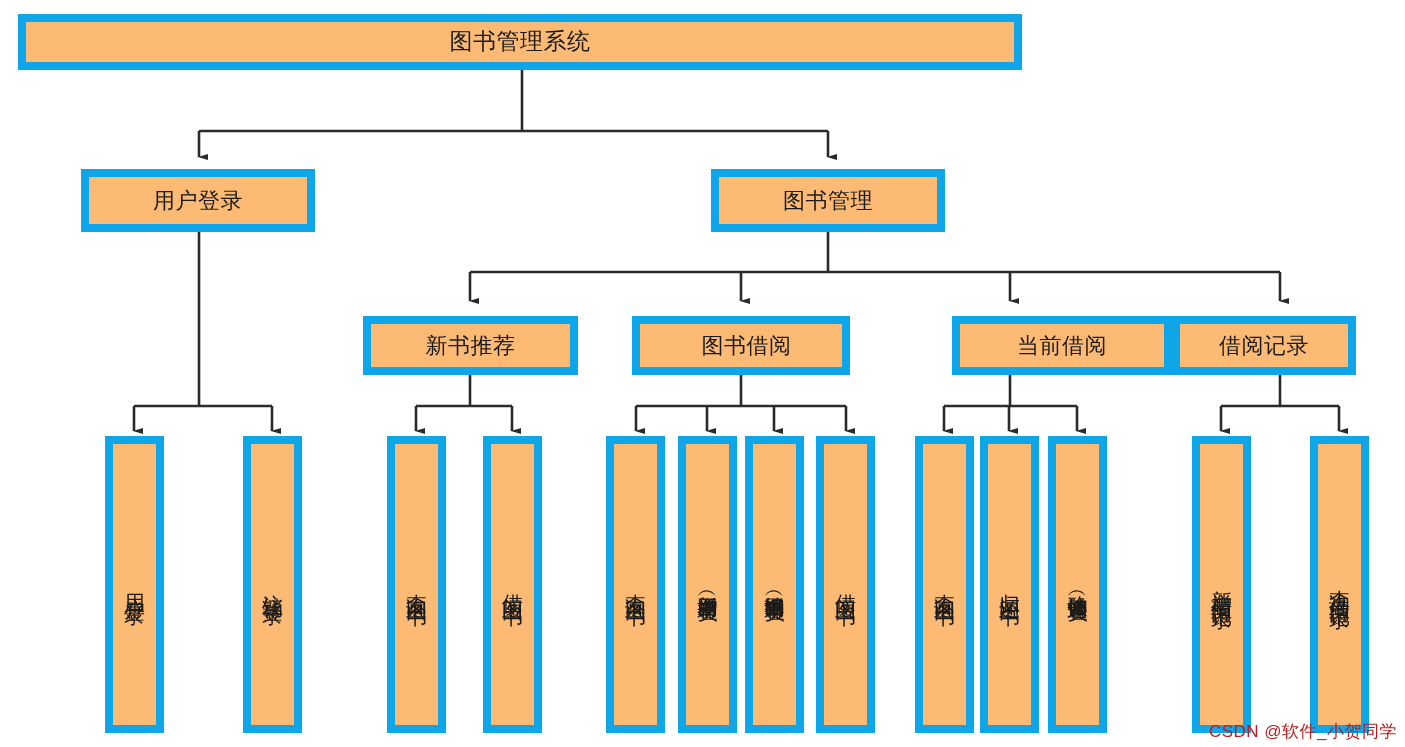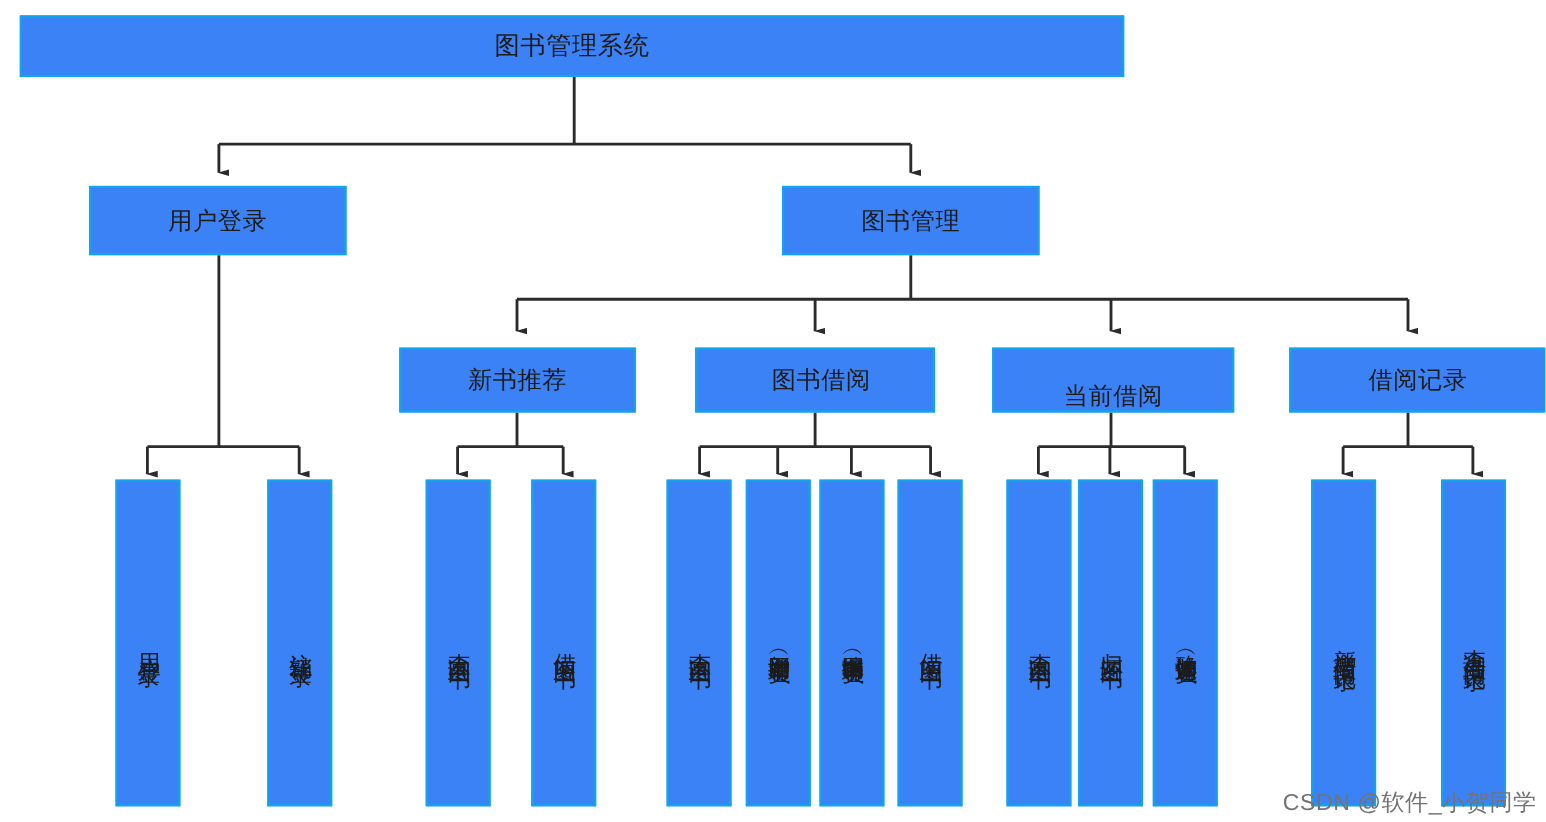--- a/index.html
+++ b/index.html
@@ -16,22 +16,22 @@
   }
   svg#edges{
     position:absolute;
     left:0;top:0;
     width:1405px;height:747px;
     pointer-events:none;
   }
   .node{
     position:absolute;
     box-sizing:border-box;
-    border:2px solid #0ea5e9;
-    background:#3b82f6;
+    border:8px solid #0ea5e9;
+    background:#fdba74;
     display:flex;
     align-items:center;
     justify-content:center;
     color:#1b1b1b;
   }
   .node .label{
     display:block;
     text-align:center;
     line-height:1.18;
     letter-spacing:0.5px;
@@ -59,22 +59,22 @@
     max-height:100%;
   }
   .node.vert.tight .label{
     letter-spacing:1px;
     font-size:20px;
   }
   .watermark{
     position:absolute;
     right:8px;
     bottom:4px;
-    font-size:21px;
-    color:#737373;
+    font-size:17px;
+    color:#b91c1c;
     letter-spacing:0.5px;
     white-space:nowrap;
     user-select:none;
   }
 </style>
 </head>
 <body>
 
 <div id="canvas">
 
@@ -140,24 +140,24 @@
   <div class="node horiz" style="left:363px;top:316px;width:215px;height:59px;">
     <span class="label">新书推荐</span>
   </div>
 
   <div class="node horiz" style="left:711px;top:169px;width:234px;height:63px;">
     <span class="label">图书管理</span>
   </div>
   <div class="node horiz" style="left:632px;top:316px;width:218px;height:59px;padding-left:11px;">
     <span class="label">图书借阅</span>
   </div>
-  <div class="node horiz" style="left:902px;top:316px;width:220px;height:59px;align-items:flex-end;">
+  <div class="node horiz" style="left:952px;top:316px;width:220px;height:59px;">
     <span class="label">当前借阅</span>
   </div>
-  <div class="node horiz" style="left:1172px;top:316px;width:234px;height:59px;">
+  <div class="node horiz" style="left:1172px;top:316px;width:184px;height:59px;">
     <span class="label">借阅记录</span>
   </div>
 
   <div class="node vert" style="left:105px;top:436px;width:59px;height:297px;">
     <span class="label">用户登录</span>
   </div>
   <div class="node vert" style="left:243px;top:436px;width:59px;height:297px;">
     <span class="label">注销登录</span>
   </div>
 

